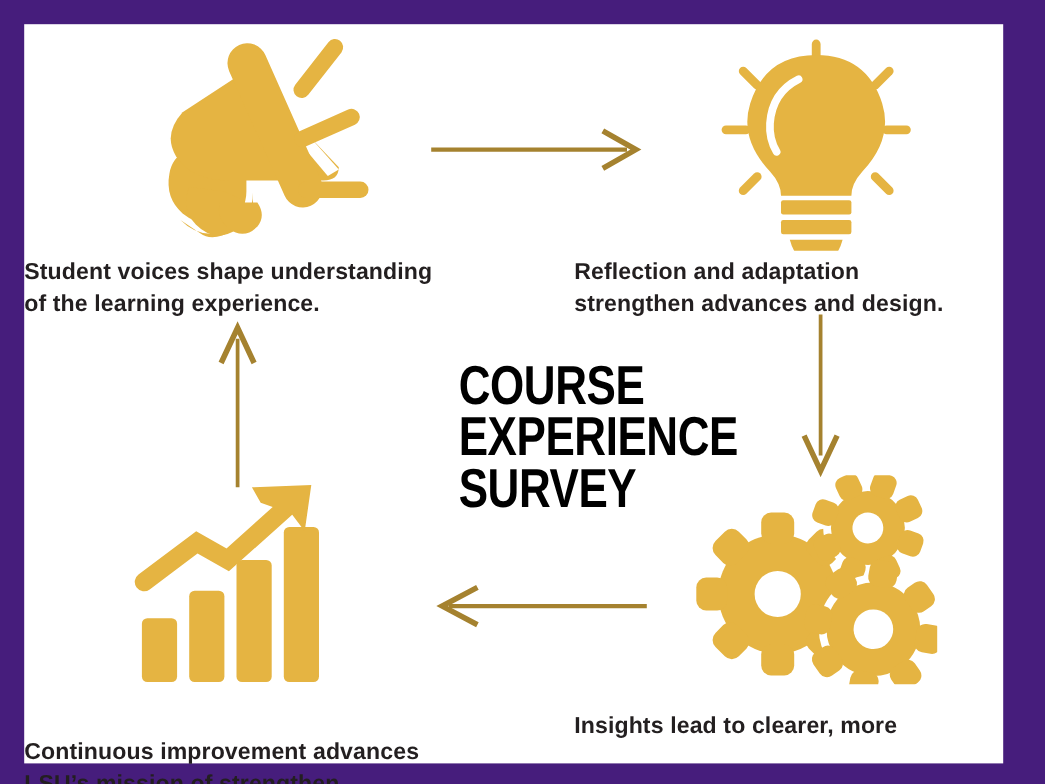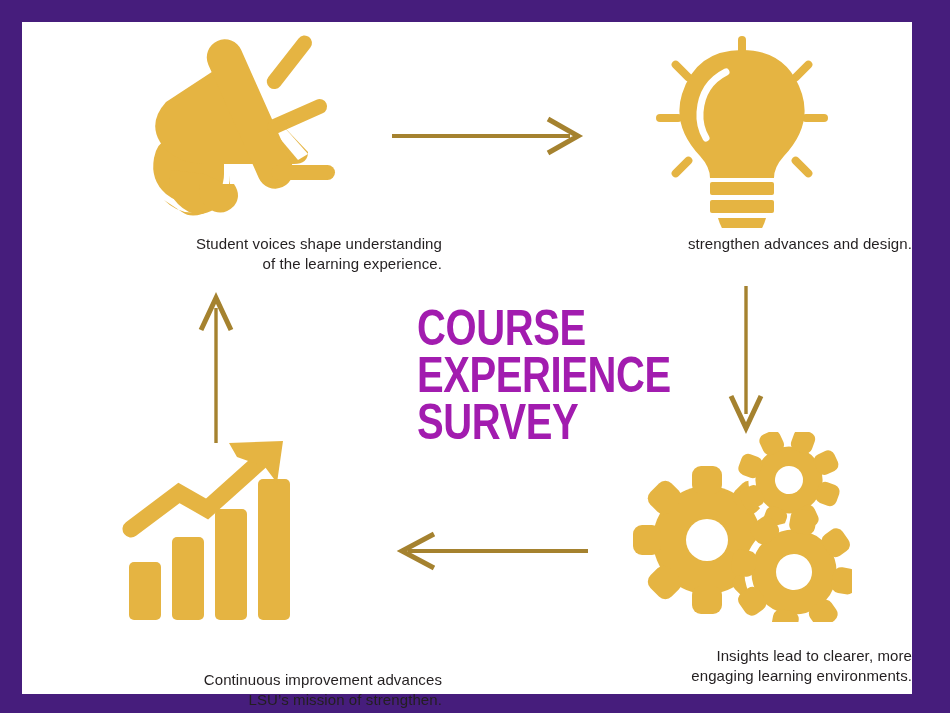--- a/index.html
+++ b/index.html
@@ -28,37 +28,37 @@
   }
 
   
   .icon-wrap {
     position: absolute;
     display: block;
   }
   
   .caption {
     position: absolute;
-    text-align: right;
+    text-align: left;
     color: #231f20;
-    font-size: 15px;
+    font-size: 21px;
     line-height: 1.36;
     letter-spacing: 0.1px;
-    font-weight: 400;
+    font-weight: 700;
   }
   .caption span { display: block; }
 
   
   #center-title {
     position: absolute;
     left: 375px;
-    top: 283px;
+    top: 305px;
     width: 200px;
     text-align: center;
-    color: #a21caf;
+    color: #000000;
     font-family: "Liberation Sans Narrow", "Liberation Sans", sans-serif;
     font-weight: 700;
     font-size: 50px;
     line-height: 0.94;
     letter-spacing: -0.5px;
     text-transform: uppercase;
   }
   #center-title span {
     display: block;
     transform: scaleX(0.80);
@@ -126,20 +126,21 @@
 
           <rect x="68" y="154" width="64" height="13" rx="2"></rect>
           <rect x="68" y="172" width="64" height="13" rx="2"></rect>
 
           <path d="M76 190 L124 190 Q120 205 110 210 Q100 215 90 210 Q80 205 76 190 Z"></path>
         </g>
       </svg>
     </div>
 
     <div class="caption" style="left:500px; top:212px; width:390px;">
+      <span>Reflection and adaptation</span>
       <span>strengthen advances and design.</span>
     </div>
 
     <div class="icon-wrap" style="left:600px; top:410px;">
       <svg width="230" height="190" viewBox="0 0 230 190" aria-hidden="true">
         <defs>
 
           <g id="gear8">
             <path d="M0,-100
                      L14,-97 A100,100 0 0,1 14,-97
@@ -191,21 +192,20 @@
               <rect x="-13" y="-63" width="26" height="24" rx="8" transform="rotate(315)"></rect>
             </g>
             <circle r="18" fill="#ffffff"></circle>
           </g>
         </g>
       </svg>
     </div>
 
     <div class="caption" style="left:500px; top:624px; width:390px;">
       <span>Insights lead to clearer, more</span>
-      <span>engaging learning environments.</span>
     </div>
 
     <div class="icon-wrap" style="left:95px; top:415px;">
       <svg width="190" height="190" viewBox="0 0 190 190" aria-hidden="true">
         <g fill="#E5B442">
 
           <rect x="12" y="125" width="32" height="58" rx="5"></rect>
           <rect x="55" y="100" width="32" height="83" rx="5"></rect>
           <rect x="98" y="72" width="32" height="111" rx="5"></rect>
           <rect x="141" y="42" width="32" height="141" rx="5"></rect>

